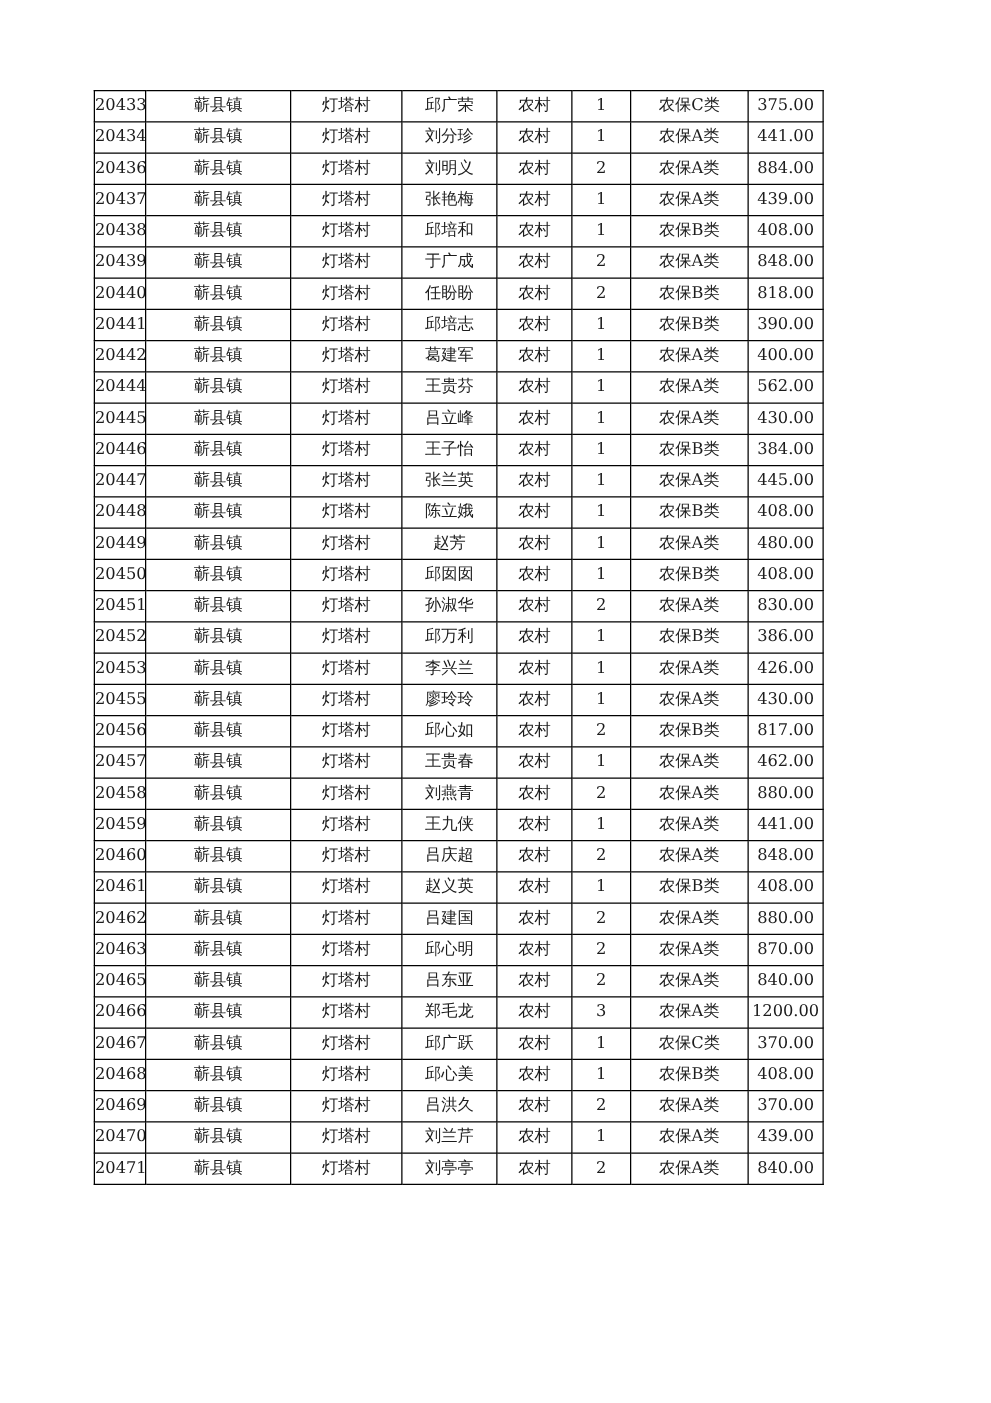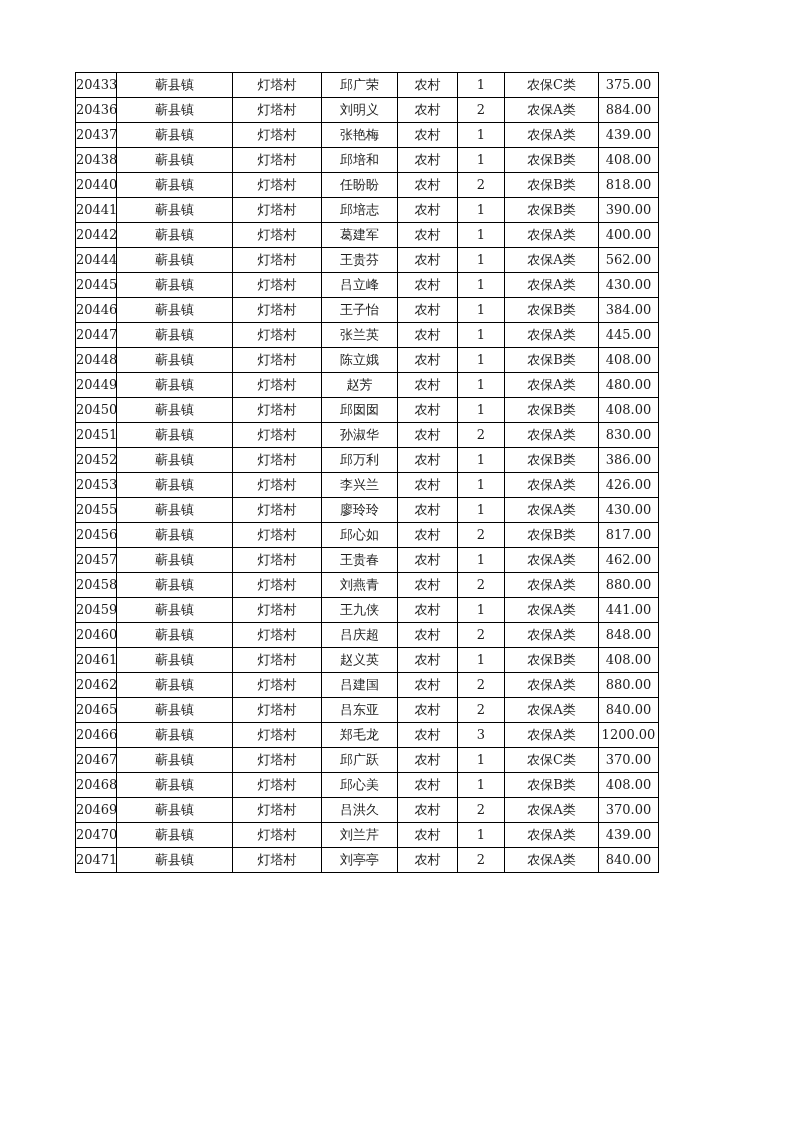--- a/index.html
+++ b/index.html
@@ -59,20 +59,30 @@
     <td>20433</td>
     <td>蕲县镇</td>
     <td>灯塔村</td>
     <td>邱广荣</td>
     <td>农村</td>
     <td>1</td>
     <td>农保C类</td>
     <td>375.00</td>
   </tr>
 
+  <tr>
+    <td>20434</td>
+    <td>蕲县镇</td>
+    <td>灯塔村</td>
+    <td>刘分珍</td>
+    <td>农村</td>
+    <td>1</td>
+    <td>农保A类</td>
+    <td>441.00</td>
+  </tr>
 
 
   <tr>
     <td>20436</td>
     <td>蕲县镇</td>
     <td>灯塔村</td>
     <td>刘明义</td>
     <td>农村</td>
     <td>2</td>
     <td>农保A类</td>
@@ -94,20 +104,30 @@
     <td>20438</td>
     <td>蕲县镇</td>
     <td>灯塔村</td>
     <td>邱培和</td>
     <td>农村</td>
     <td>1</td>
     <td>农保B类</td>
     <td>408.00</td>
   </tr>
 
+  <tr>
+    <td>20439</td>
+    <td>蕲县镇</td>
+    <td>灯塔村</td>
+    <td>于广成</td>
+    <td>农村</td>
+    <td>2</td>
+    <td>农保A类</td>
+    <td>848.00</td>
+  </tr>
 
   <tr>
     <td>20440</td>
     <td>蕲县镇</td>
     <td>灯塔村</td>
     <td>任盼盼</td>
     <td>农村</td>
     <td>2</td>
     <td>农保B类</td>
     <td>818.00</td>
@@ -328,20 +348,30 @@
     <td>20462</td>
     <td>蕲县镇</td>
     <td>灯塔村</td>
     <td>吕建国</td>
     <td>农村</td>
     <td>2</td>
     <td>农保A类</td>
     <td>880.00</td>
   </tr>
 
+  <tr>
+    <td>20463</td>
+    <td>蕲县镇</td>
+    <td>灯塔村</td>
+    <td>邱心明</td>
+    <td>农村</td>
+    <td>2</td>
+    <td>农保A类</td>
+    <td>870.00</td>
+  </tr>
 
 
   <tr>
     <td>20465</td>
     <td>蕲县镇</td>
     <td>灯塔村</td>
     <td>吕东亚</td>
     <td>农村</td>
     <td>2</td>
     <td>农保A类</td>

